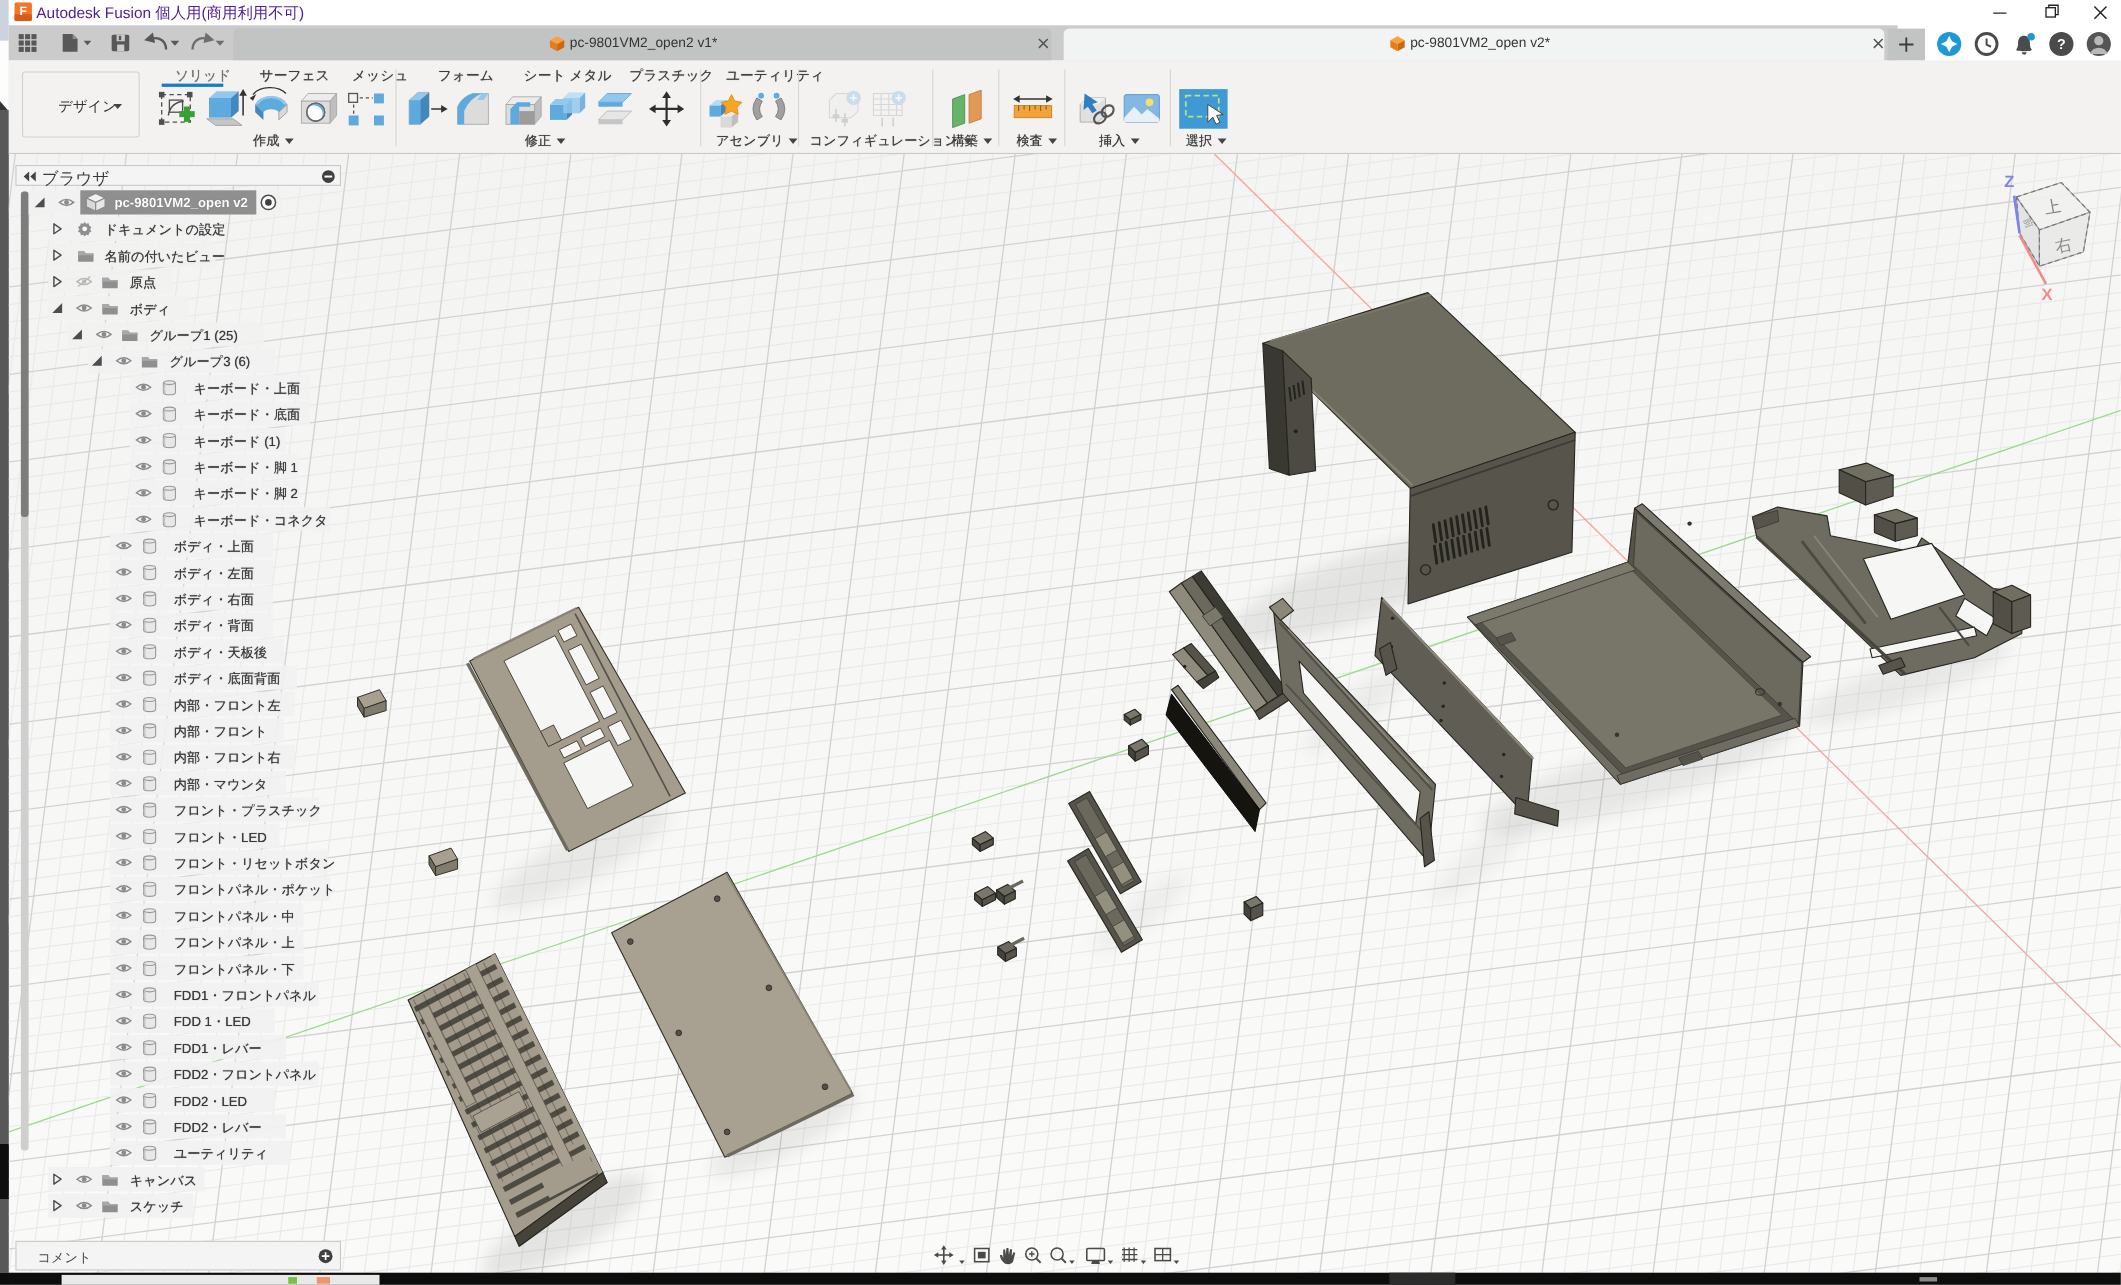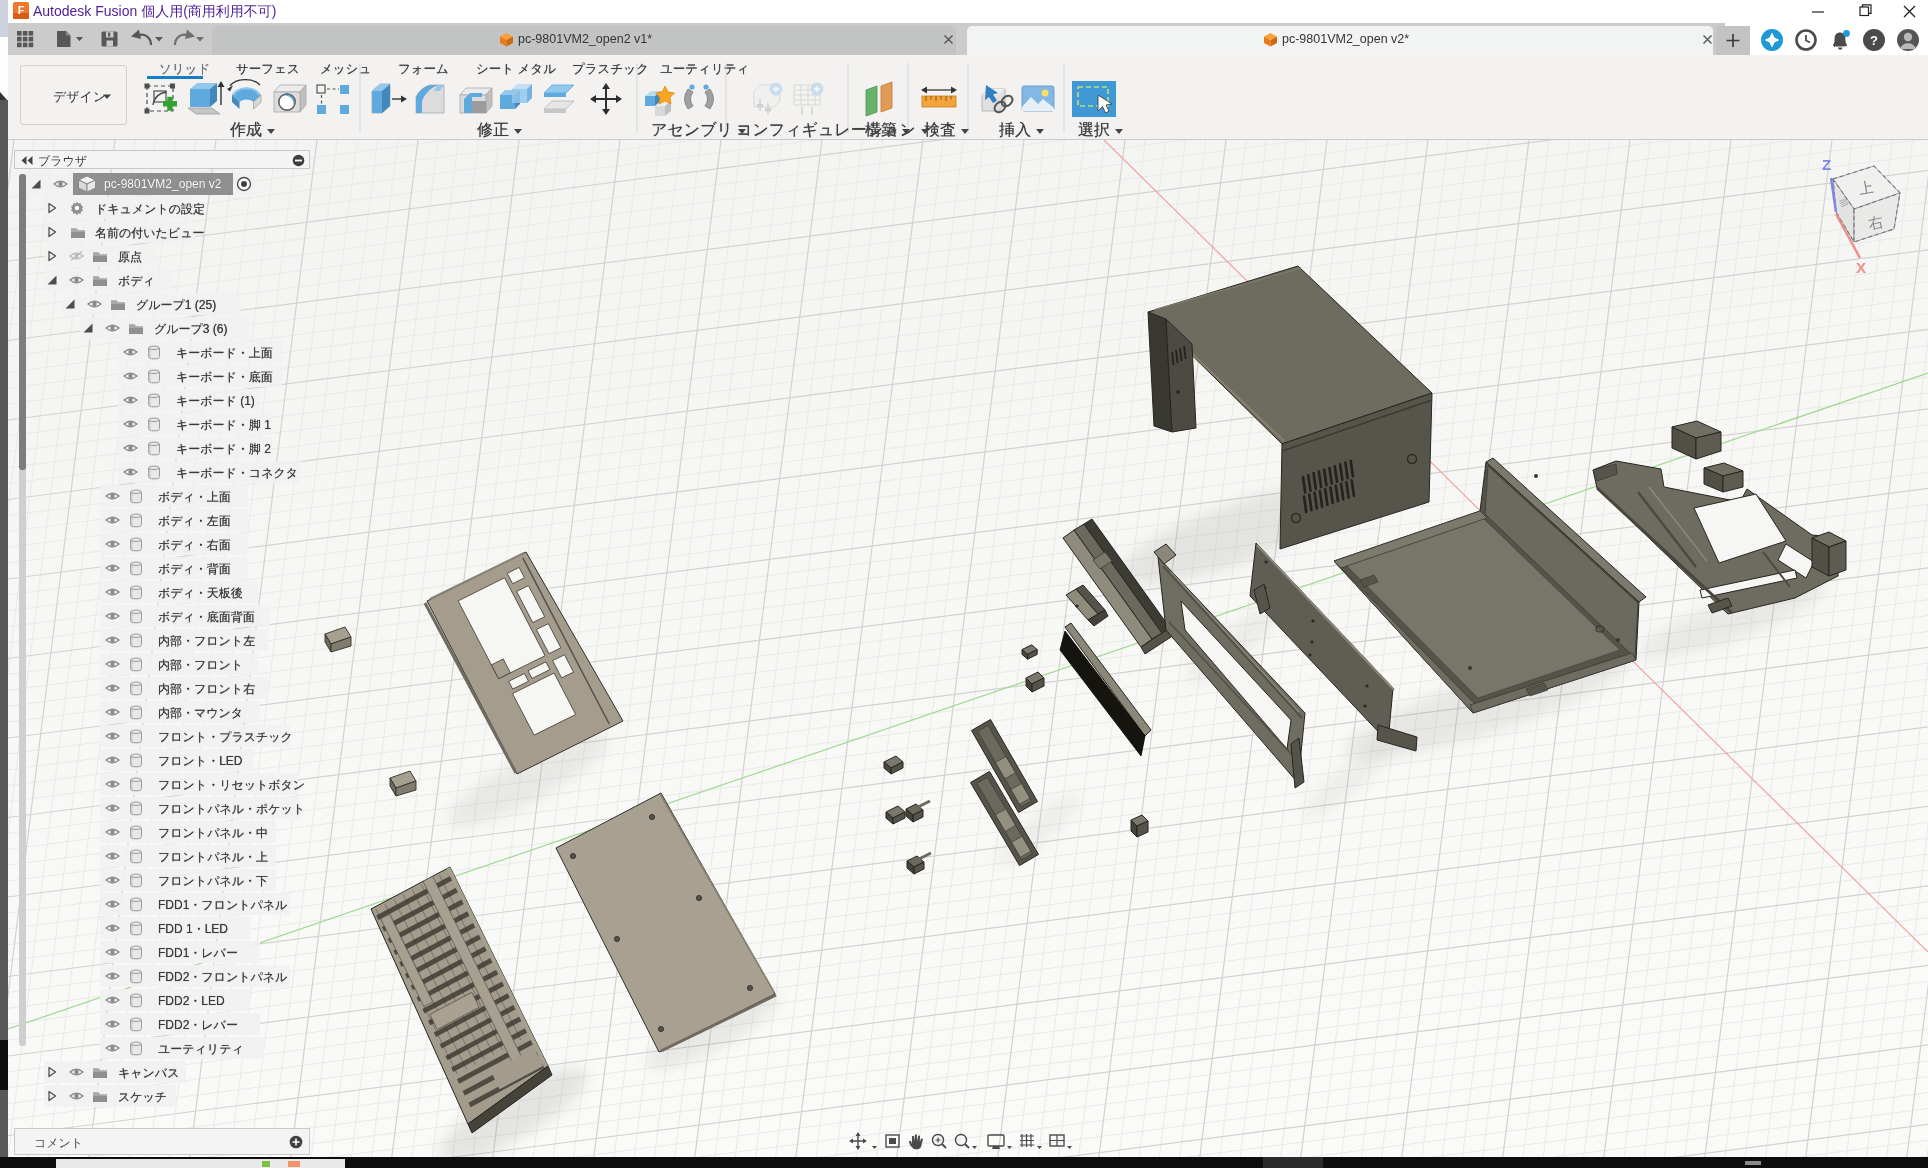--- a/index.html
+++ b/index.html
@@ -1,21 +1,21 @@
 <!DOCTYPE html>
 <html><head><meta charset="utf-8">
 <style>
 *{margin:0;padding:0;box-sizing:border-box}
 html,body{width:1928px;height:1168px;overflow:hidden;font-family:"Liberation Sans",sans-serif;background:#fff}
 .abs{position:absolute}
 #titlebar{left:8px;top:0;width:1920px;height:23px;background:#fff}
 #tabbar{left:8px;top:23px;width:1717px;height:32px;background:#cbcbcb}
 #ribbon{left:8px;top:55px;width:1920px;height:85px;background:#f3f2f1;border-bottom:1px solid #c9c9c9}
 .tablbl{position:absolute;top:6px;font-size:12.5px;color:#3d3d3d;white-space:nowrap}
-.grplbl{position:absolute;top:65px;font-size:16px;color:#3d3d3d;white-space:nowrap}
+.grplbl{position:absolute;top:65px;font-size:12px;color:#3d3d3d;white-space:nowrap}
 .grplbl:after{content:"";display:inline-block;margin-left:5px;margin-bottom:1px;border-left:4px solid transparent;border-right:4px solid transparent;border-top:5px solid #444}
 .icon{position:absolute}
 #leftstrip{left:0;top:0;width:8px;height:1168px;background:#cdd3de}
 .treerow{position:absolute;height:22px;background:rgba(241,241,241,0.92)}
 .treetxt{position:absolute;font-size:12px;color:#3a3a3a;white-space:nowrap;top:3px;text-shadow:0 0 0.7px #555}
 .tablbl,.grplbl{text-shadow:0 0 0.7px #666}
 </style></head>
 <body>
 <div class="abs" id="leftstrip"></div>
 <div class="abs" style="left:0;top:37px;width:8px;height:63px;background:#fdfdfd"></div>
@@ -474,21 +474,21 @@
 <line x1="1823" y1="38" x2="1828" y2="72" stroke="#7b86e8" stroke-width="2.4"></line>
 <line x1="1828" y1="74" x2="1852" y2="118" stroke="#ef8d89" stroke-width="2.4"></line>
 <text x="1814" y="30" font-size="15" fill="#7b86e8" font-weight="bold">Z</text>
 <text x="1848" y="133" font-size="15" fill="#ef8d89" font-weight="bold">X</text>
 </svg>
 
 <div class="abs" style="left:14px;top:150px;width:296px;height:19px;background:#f4f4f4;border:1px solid #c9c9c9">
  <svg class="abs" style="left:5px;top:4px" width="14" height="11" viewBox="0 0 14 11">
       <path d="M6.5 1 L1.5 5.5 L6.5 10 Z M12.5 1 L7.5 5.5 L12.5 10 Z" fill="#444"></path>
     </svg>
- <span class="abs" style="left:23px;top:2px;font-size:12px;color:#3a3a3a">ブラウザ</span>
+ <span class="abs" style="left:23px;top:2px;font-size:15px;color:#3a3a3a">ブラウザ</span>
  <svg class="abs" style="left:277px;top:3px" width="13" height="13" viewBox="0 0 13 13">
       <circle cx="6.5" cy="6.5" r="5.8" fill="#3f3f3f"></circle>
       <rect x="3" y="5.6" width="7" height="1.8" fill="#fff"></rect>
     </svg>
 </div>
 <div class="abs" style="left:19px;top:174px;width:7px;height:872px;background:#cfcfcf;border-radius:3px"></div>
 <div class="abs" style="left:19px;top:174px;width:7px;height:296px;background:#7d7d7d;border-radius:3px"></div>
 <div class="treerow" style="left:26px;top:173px;width:230px"></div>
 <div class="abs" style="left:73px;top:173px;width:160px;height:22px;background:#8f8f8f"></div>
 <svg class="abs" style="left:30px;top:178px" width="12" height="12" viewBox="0 0 12 12">
@@ -496,21 +496,21 @@
   </svg>
 <svg class="abs" style="left:52px;top:178px" width="17" height="12" viewBox="0 0 17 12">
     <path d="M2 6 Q8.5 0.5 15 6 Q8.5 11.5 2 6 Z" fill="none" stroke="#8b8b8b" stroke-width="1.3"></path>
     <circle cx="8.5" cy="6" r="2.2" fill="#8b8b8b"></circle>
   </svg>
 <svg class="abs" style="left:77px;top:175px" width="20" height="18" viewBox="0 0 20 18">
     <path d="M10 1 L18.5 5 L10 9 L1.5 5 Z" fill="#f2f2f2" stroke="#8a8a8a" stroke-width="1"></path>
     <path d="M1.5 5 L10 9 V17 L1.5 13 Z" fill="#d9d9d9" stroke="#8a8a8a" stroke-width="1"></path>
     <path d="M18.5 5 L10 9 V17 L18.5 13 Z" fill="#e8e8e8" stroke="#8a8a8a" stroke-width="1"></path>
   </svg>
-<span class="treetxt" style="left:104px;top:177px;color:#fff;font-weight:normal">pc-9801VM2_open v2</span>
+<span class="treetxt" style="left:104px;top:177px;color:#fff;font-weight:bold">pc-9801VM2_open v2</span>
 <svg class="abs" style="left:236px;top:176px" width="16" height="16" viewBox="0 0 16 16">
     <circle cx="8" cy="8" r="6.5" fill="#fff" stroke="#4e4e4e" stroke-width="1.4"></circle>
     <circle cx="8" cy="8" r="3" fill="#3f3f3f"></circle>
   </svg>
 <div class="treerow" style="left:44px;top:197px;width:146px"></div>
 <svg class="abs" style="left:46px;top:202px" width="12" height="12" viewBox="0 0 12 12">
     <path d="M3 1.5 L3 10.5 L9.5 6 Z" fill="none" stroke="#4e4e4e" stroke-width="1.3" stroke-linejoin="round"></path>
   </svg>
 <svg class="abs" style="left:70px;top:201px" width="14" height="14" viewBox="0 0 14 14">
     <path d="M7 0.5 l1.2 2 l2.3 -0.6 l0.6 2.3 l2 1.2 l-1.2 2 l1.2 2 l-2 1.2 l-0.6 2.3 l-2.3 -0.6 l-1.2 2 l-1.2 -2 l-2.3 0.6 l-0.6 -2.3 l-2 -1.2 l1.2 -2 l-1.2 -2 l2 -1.2 l0.6 -2.3 l2.3 0.6 z" fill="#8f8f8f"></path>

